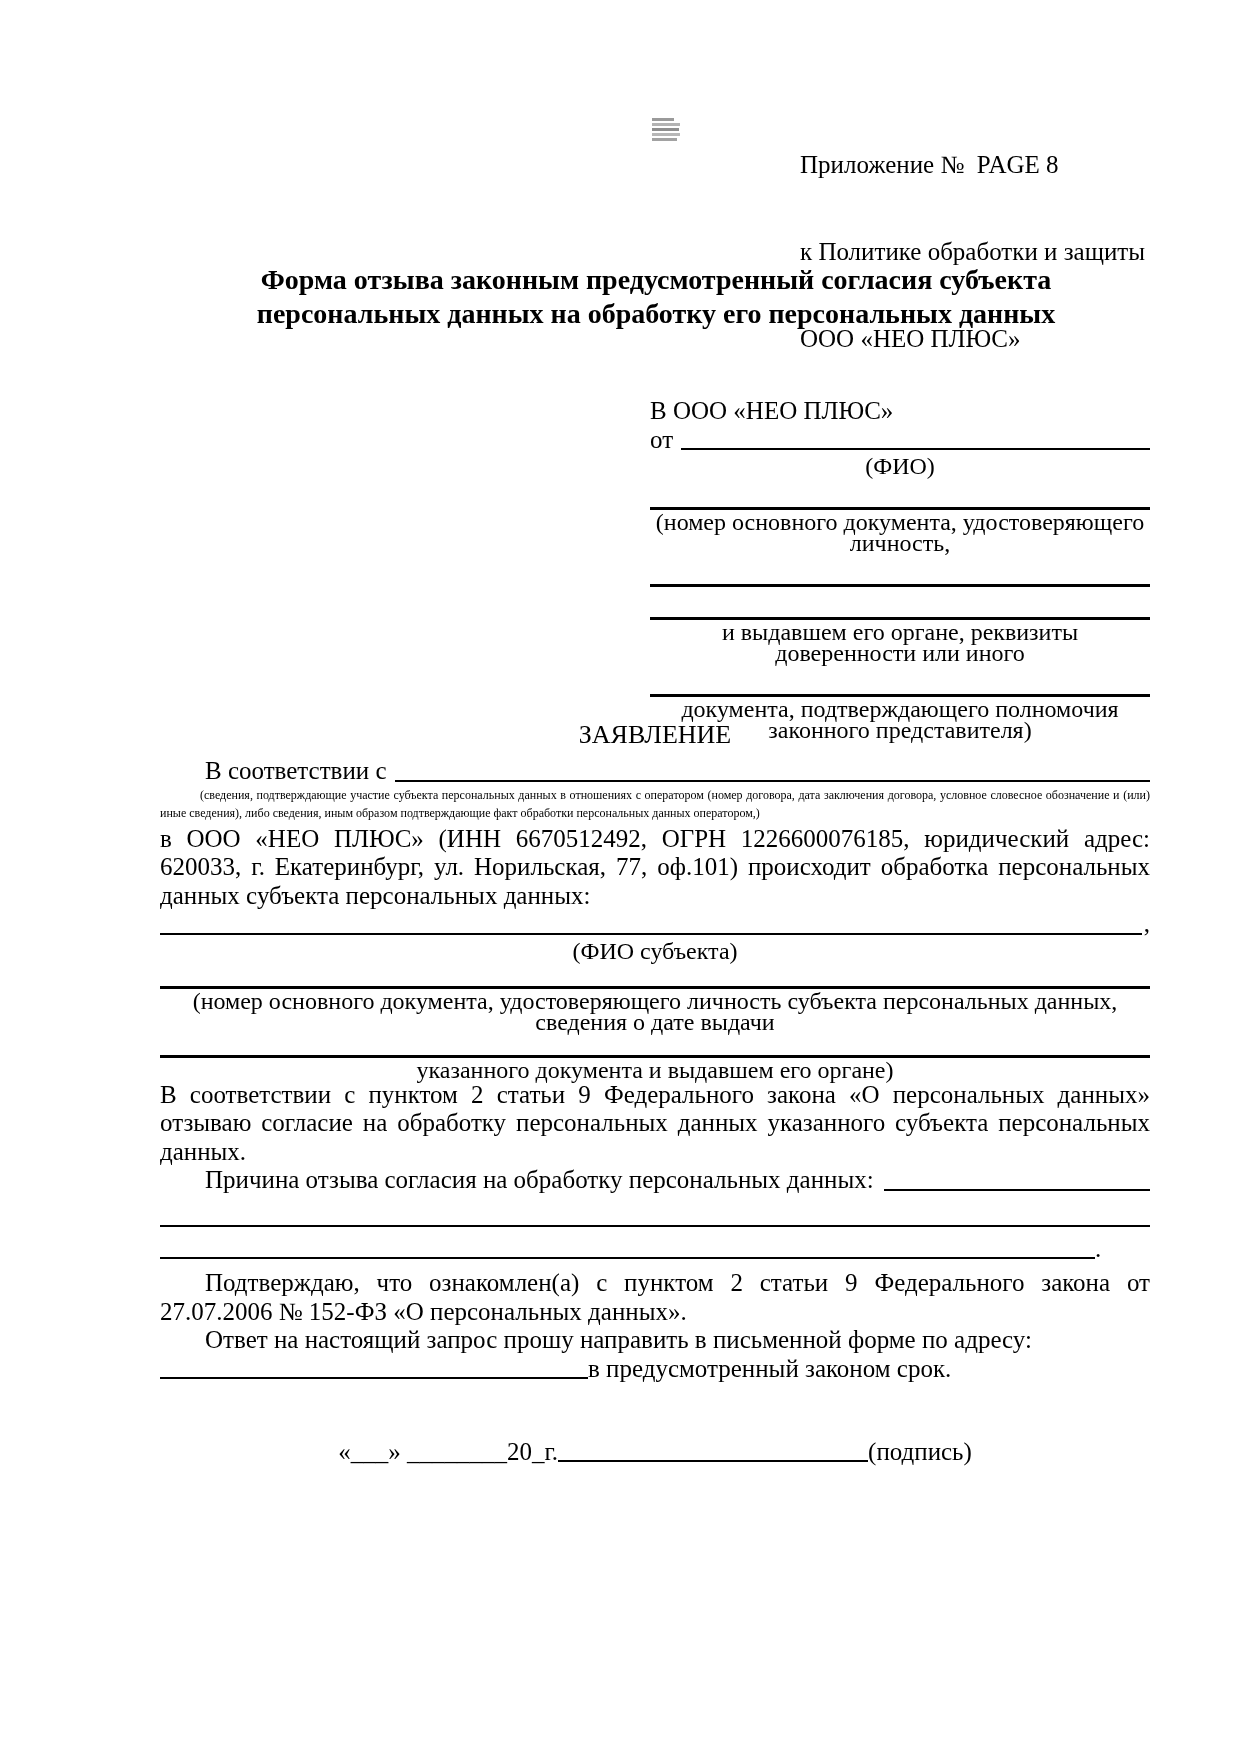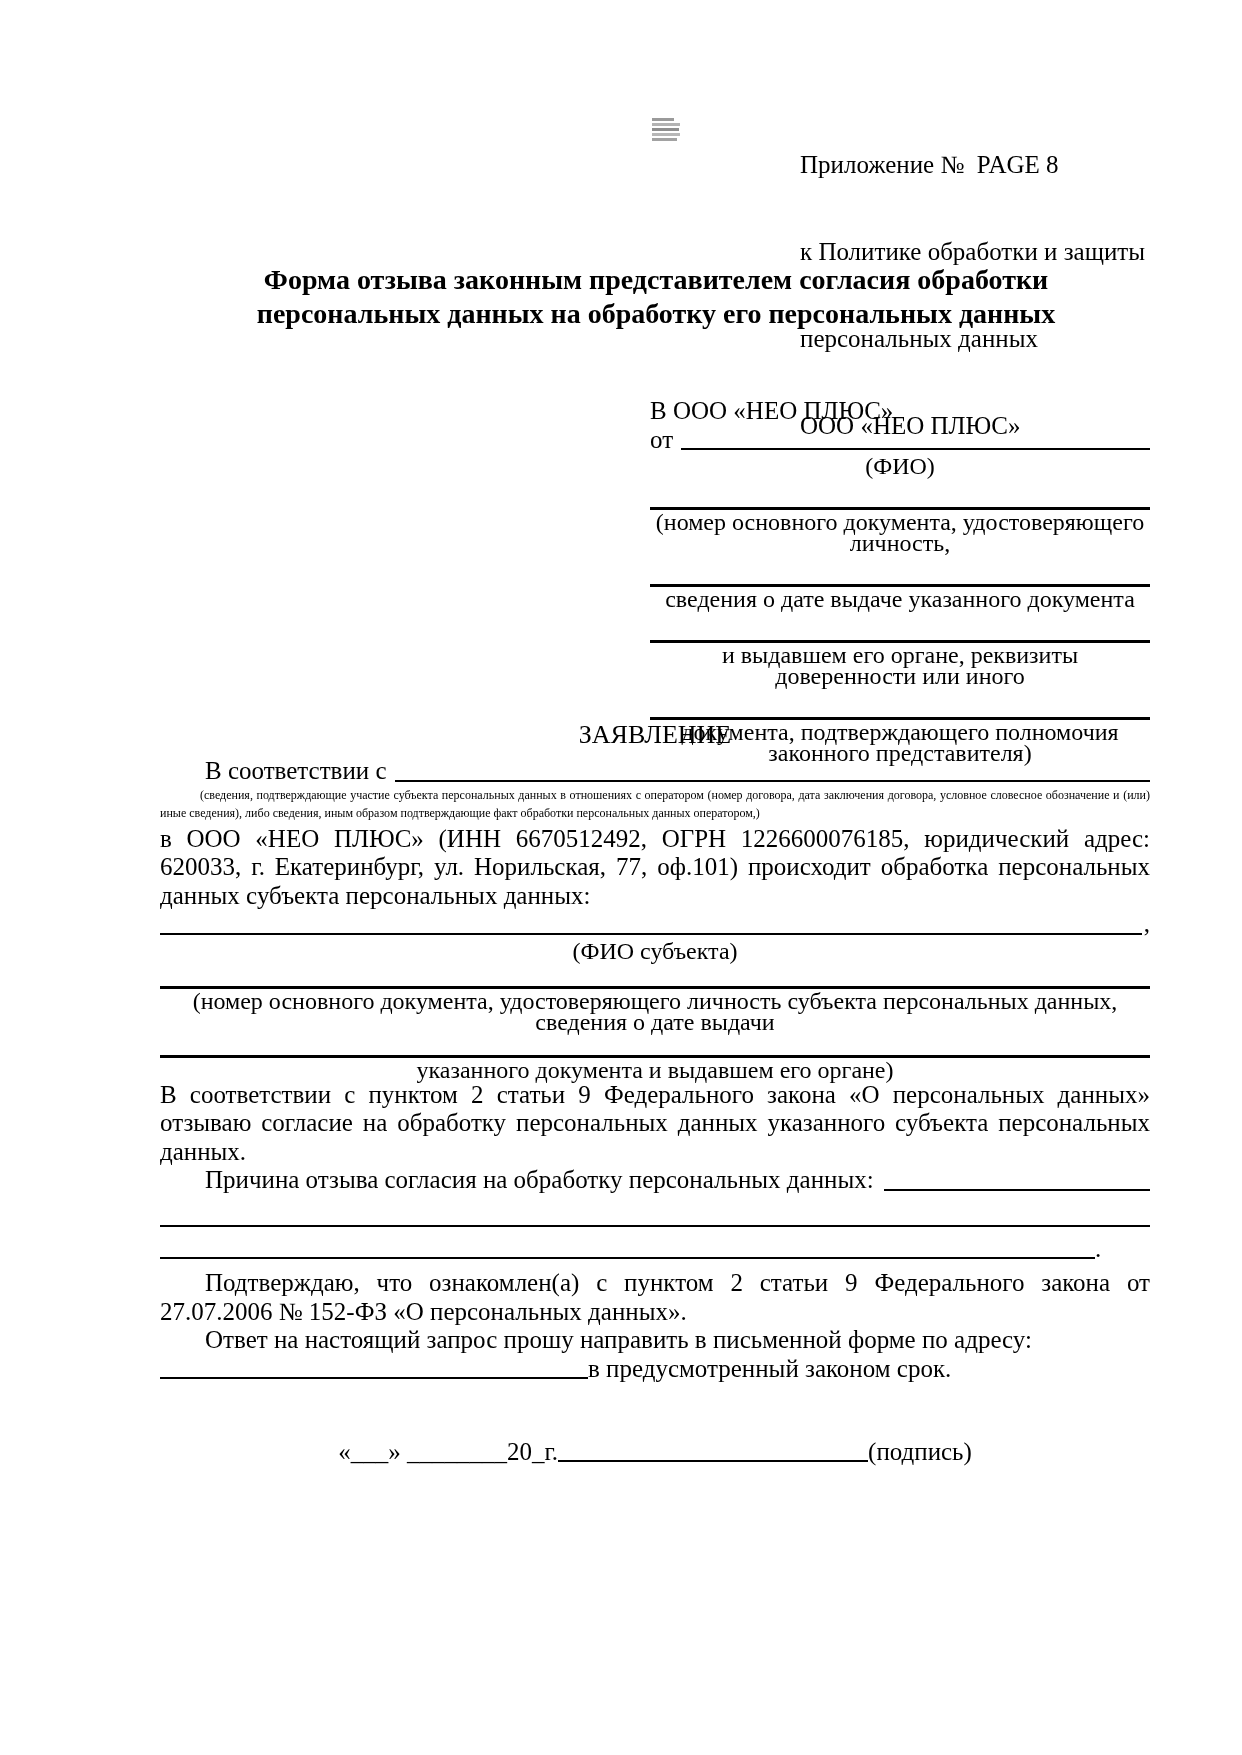--- a/index.html
+++ b/index.html
@@ -64,39 +64,37 @@
     <div class="s s1"></div>
       <div class="s s2"></div>
       <div class="s s3"></div>
       <div class="s s4"></div>
       <div class="s s5"></div>
   </div>
 
   <div class="header-text">
     <div>Приложение №  PAGE 8</div>
     <div>к Политике обработки и защиты</div>
-    <div>персональных данных</div>
     <div>ООО «НЕО ПЛЮС»</div>
   </div>
 
-  <div class="title">Форма отзыва законным представителем согласия обработки персональных данных на обработку его персональных данных</div>
+  <div class="title">Форма отзыва законным предусмотренный согласия субъекта персональных данных на обработку его персональных данных</div>
 
   <div class="addressee">
     <div>В ООО «НЕО ПЛЮС»</div>
     <div class="row">
       <span class="lbl">от</span>
       <span class="fill"></span>
     </div>
     <div class="cap">(ФИО)</div>
 
     <div class="bline"></div>
     <div class="cap">(номер основного документа, удостоверяющего личность,</div>
 
     <div class="bline"></div>
-    <div class="cap">сведения о дате выдаче указанного документа</div>
 
     <div class="bline"></div>
     <div class="cap">и выдавшем его органе, реквизиты доверенности или иного</div>
 
     <div class="bline"></div>
     <div class="cap">документа, подтверждающего полномочия законного представителя)</div>
   </div>
 
   <div class="statement-heading">ЗАЯВЛЕНИЕ</div>
 

